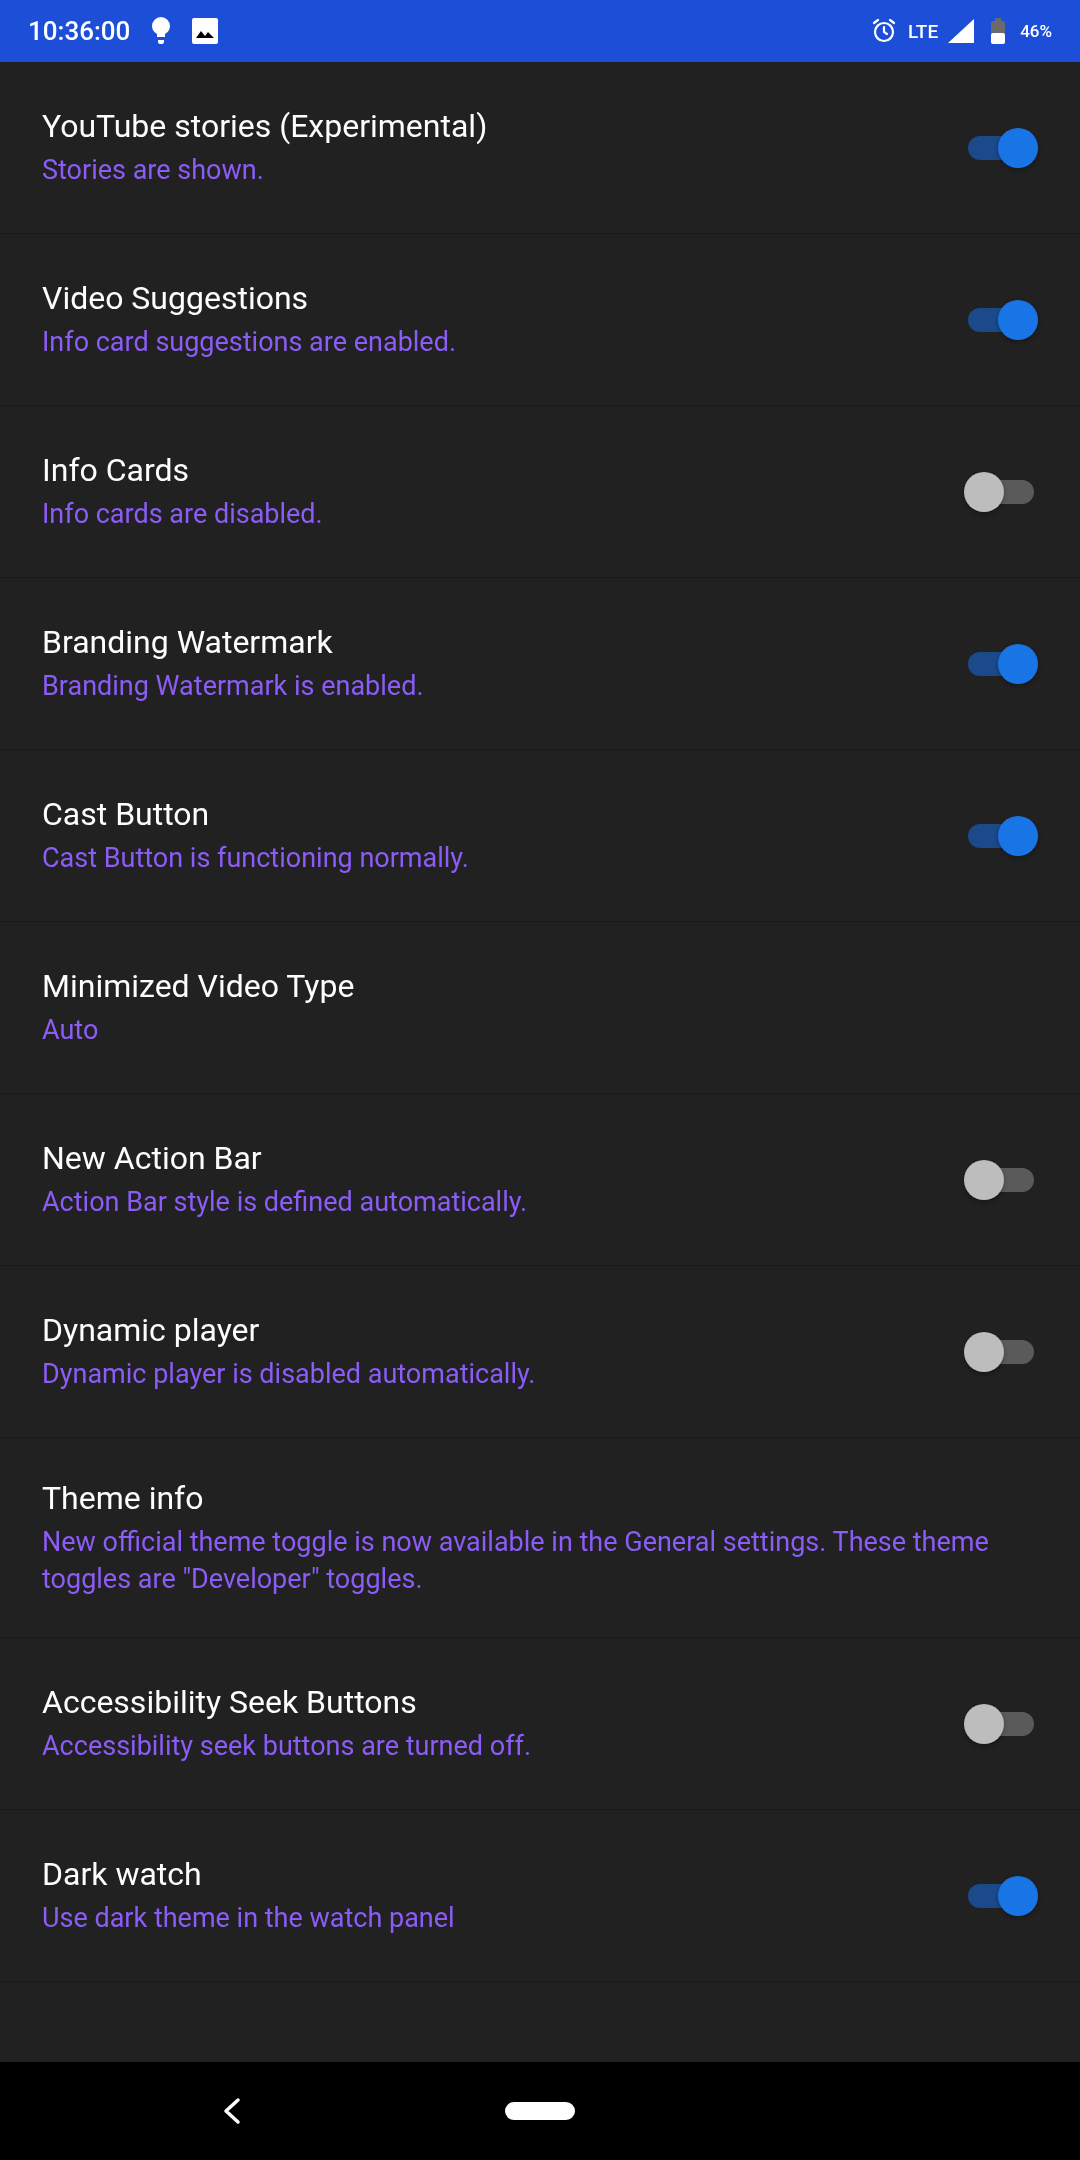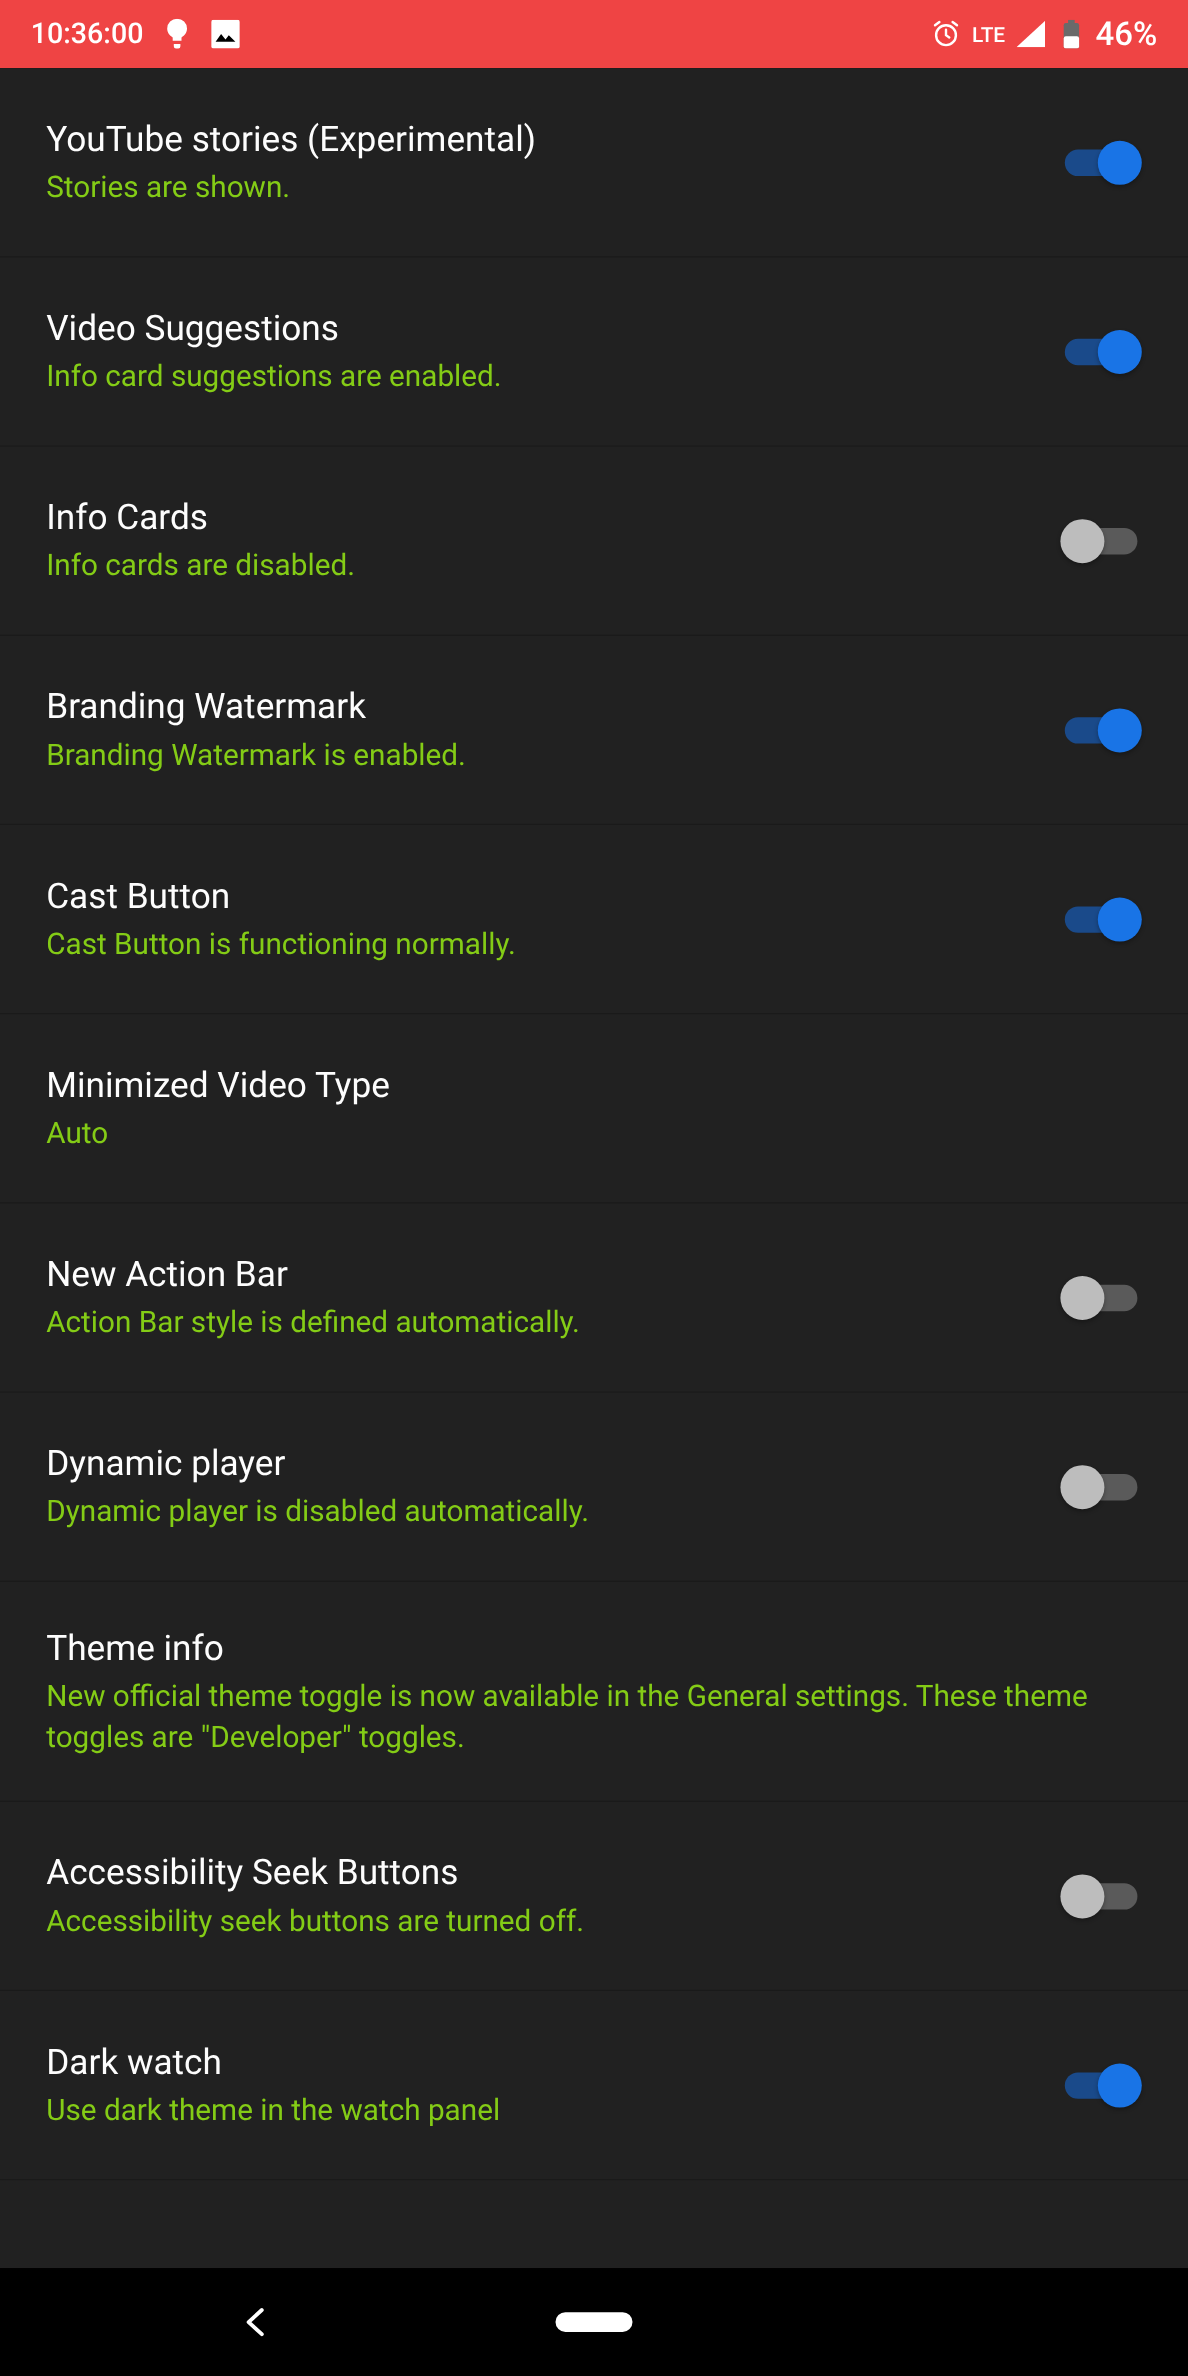--- a/index.html
+++ b/index.html
@@ -6,21 +6,21 @@
   html, body {
     width: 1080px;
     height: 2160px;
     background: #000;
     font-family: Roboto, "Helvetica Neue", Arial, sans-serif;
     color: #fff;
     overflow: hidden;
   }
   .status-bar {
     height: 62px;
-    background: #ef4444;
+    background: #1d4ed8;
     display: flex;
     align-items: center;
     padding: 0 28px;
     font-size: 26px;
     font-weight: 500;
   }
   .status-left {
     display: flex;
     align-items: center;
     gap: 20px;
@@ -55,21 +55,21 @@
   }
   .setting-title {
     font-size: 32px;
     color: #fdfdfd;
     font-weight: 400;
     line-height: 1.25;
     margin-bottom: 6px;
   }
   .setting-desc {
     font-size: 27px;
-    color: #84cc16;
+    color: #8b5cf6;
     font-weight: 400;
     line-height: 1.35;
   }
   .toggle {
     flex: 0 0 auto;
     width: 74px;
     height: 40px;
     position: relative;
   }
   .toggle-track {
@@ -140,21 +140,21 @@
           <path fill="#fff" d="M0 24L26 24 26 0z"></path>
         </svg>
     </span>
     <span class="icon" style="margin-left:6px;">
       <svg width="16" height="26" viewBox="0 0 16 26">
           <rect x="5" y="0" width="6" height="3" fill="#6a6a6a"></rect>
           <rect x="1" y="3" width="14" height="23" rx="2" fill="#6a6a6a"></rect>
           <rect x="1" y="15" width="14" height="11" rx="2" fill="#fff"></rect>
         </svg>
     </span>
-    <span style="font-size:30px;margin-left:4px;">46%</span>
+    <span style="font-size:17px;margin-left:4px;">46%</span>
   </div>
 </div>
 
 <div class="settings-list">
 
   <div class="setting-row">
     <div class="setting-text">
       <div class="setting-title">YouTube stories (Experimental)</div>
       <div class="setting-desc">Stories are shown.</div>
     </div>

